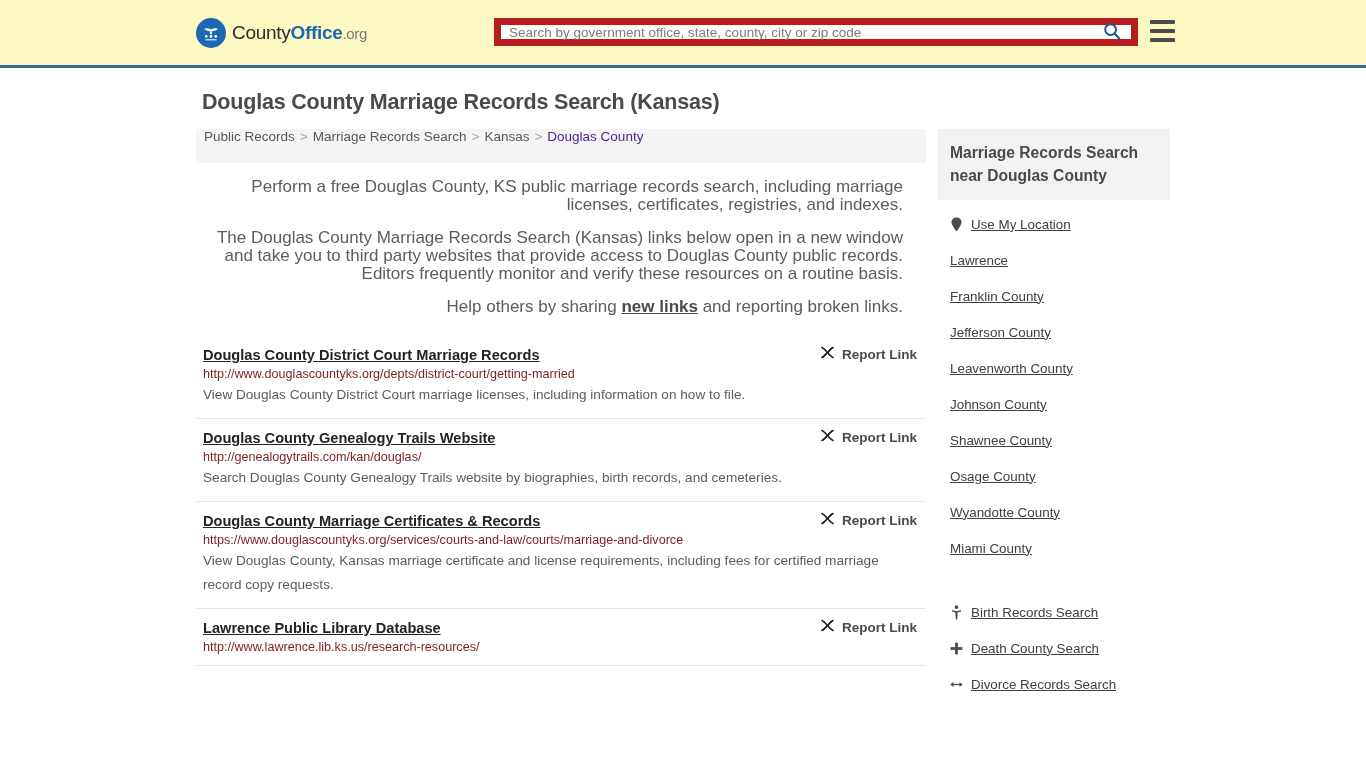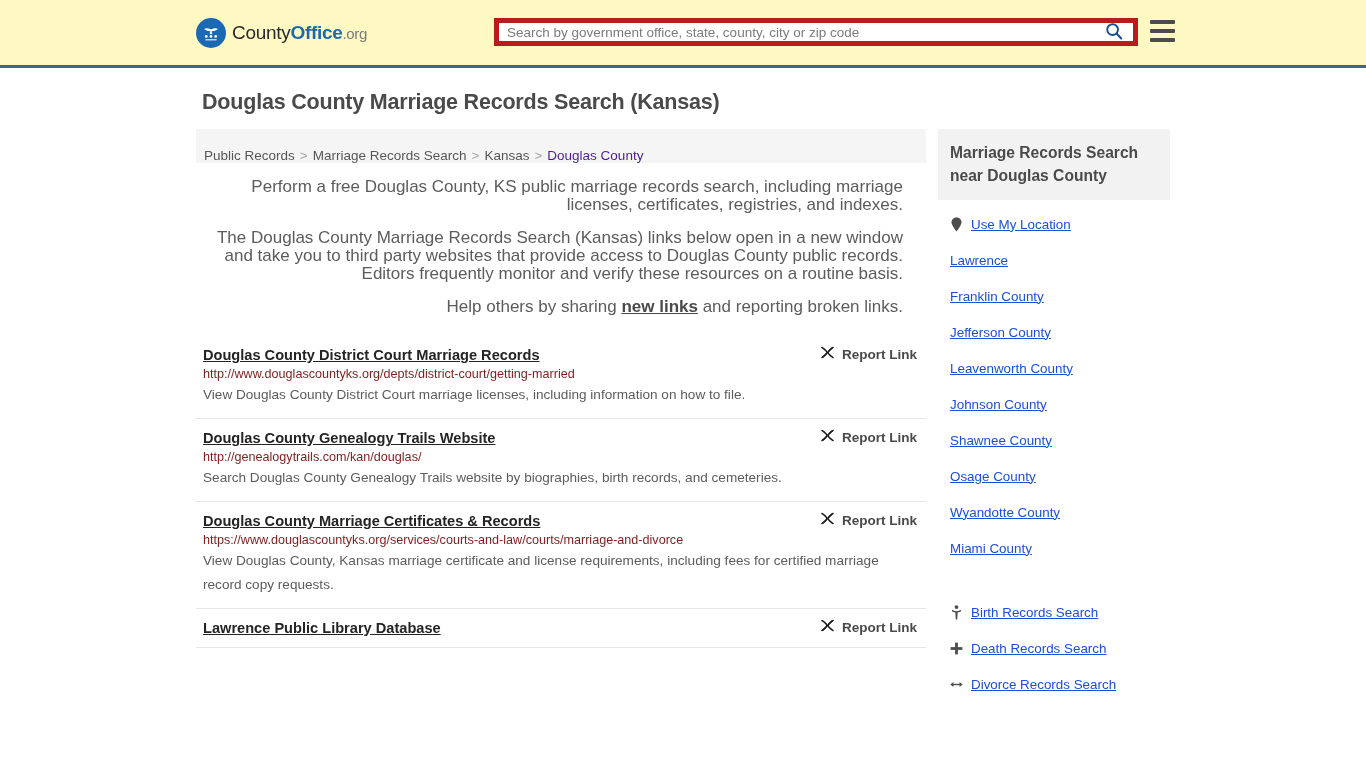--- a/index.html
+++ b/index.html
@@ -44,21 +44,21 @@
   .brand-office { color: #1b68b3; font-weight: bold; }
   .brand-org { color: #7a7a7a; font-size: 15px; }
 
   #search-wrap {
     position: absolute;
     left: 494px;
     top: 18px;
     width: 644px;
     height: 28px;
     background: #fff;
-    border: 5px solid #b91c1c;
+    border: 7px solid #b91c1c;
     display: flex;
     align-items: center;
   }
   #search-input {
     flex: 1 1 auto;
     border: 0;
     outline: none;
     height: 26px;
     padding: 0 8px;
     font-size: 13.5px;
@@ -101,21 +101,21 @@
 
   #content-row { display: flex; align-items: flex-start; }
   #main-col { width: 730px; flex: none; }
   #side-col { width: 232px; flex: none; margin-left: 12px; }
 
   
   #breadcrumb {
     background: #f5f5f5;
     height: 34px;
     display: flex;
-    align-items: flex-end;
+    align-items: flex-start;
     padding: 0 8px;
     font-size: 13.5px;
   }
   #breadcrumb a {
     color: #575757;
     text-decoration: none;
   }
   #breadcrumb .bc-sep {
     color: #a6a6a6;
     margin: 0 5px;
@@ -193,21 +193,21 @@
   }
   .side-list { padding: 6px 0 0 12px; }
   .side-item {
     display: flex;
     align-items: center;
     gap: 8px;
     height: 36px;
     font-size: 13.4px;
   }
   .side-item .side-label {
-    color: #1d4ed8;
+    color: #404040;
     text-decoration: underline;
     cursor: pointer;
   }
   .side-ico {
     width: 13px;
     display: inline-flex;
     justify-content: center;
     align-items: center;
     color: #4d4d4d;
     flex: none;
@@ -336,20 +336,21 @@
               <span>
                 <svg width="15" height="15" viewBox="0 0 16 16" aria-hidden="true">
                   <path d="M2 2.6 Q7 6 7.4 8 Q7 10 2 13.4" fill="none" stroke="#1c1c1c" stroke-width="1.5" stroke-linecap="round"></path>
                   <path d="M14 2.6 Q9 6 8.6 8 Q9 10 14 13.4" fill="none" stroke="#1c1c1c" stroke-width="1.5" stroke-linecap="round"></path>
                   <line x1="3.2" y1="12.8" x2="12.8" y2="3.2" stroke="#1c1c1c" stroke-width="1.5" stroke-linecap="round"></line>
                 </svg>
               </span>
               <span>Report Link</span>
             </span>
           </div>
+          <div class="result-url">http://www.lawrence.lib.ks.us/research-resources/</div>
         </div>
 
       </div>
     </div>
 
     <aside id="side-col">
 
       <section class="side-box">
         <div class="side-head">Marriage Records Search near Douglas County</div>
         <div class="side-list">
@@ -407,21 +408,21 @@
             <span class="side-label">Birth Records Search</span>
           </div>
 
           <div class="side-item">
             <span class="side-ico">
               <svg width="13" height="13" viewBox="0 0 13 13" aria-hidden="true">
                 <rect x="5.1" y="0.6" width="2.8" height="11.8" fill="#4d4d4d"></rect>
                 <rect x="0.6" y="5.1" width="11.8" height="2.8" fill="#4d4d4d"></rect>
               </svg>
             </span>
-            <span class="side-label">Death Records Search</span>
+            <span class="side-label">Death County Search</span>
           </div>
 
           <div class="side-item">
             <span class="side-ico">
               <svg width="15" height="11" viewBox="0 0 15 11" aria-hidden="true">
                 <line x1="2" y1="5.5" x2="13" y2="5.5" stroke="#4d4d4d" stroke-width="1.6"></line>
                 <path d="M0.4 5.5 L4 2.7 L4 8.3 Z" fill="#4d4d4d"></path>
                 <path d="M14.6 5.5 L11 2.7 L11 8.3 Z" fill="#4d4d4d"></path>
               </svg>
             </span>

